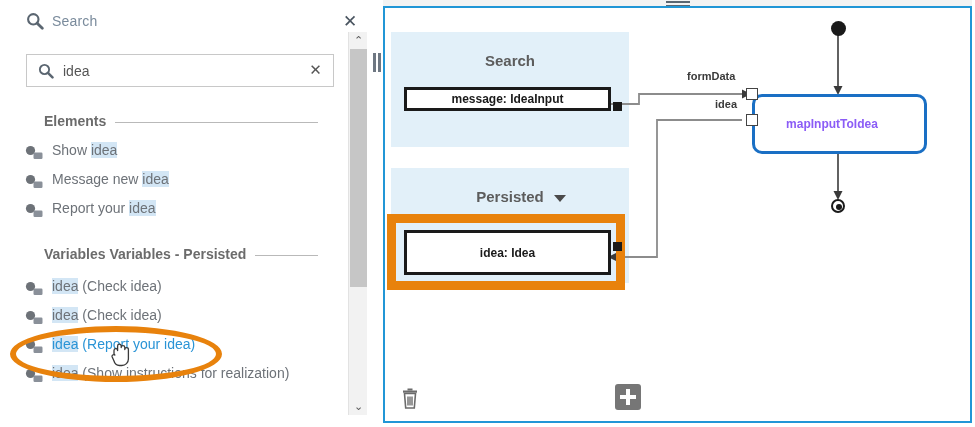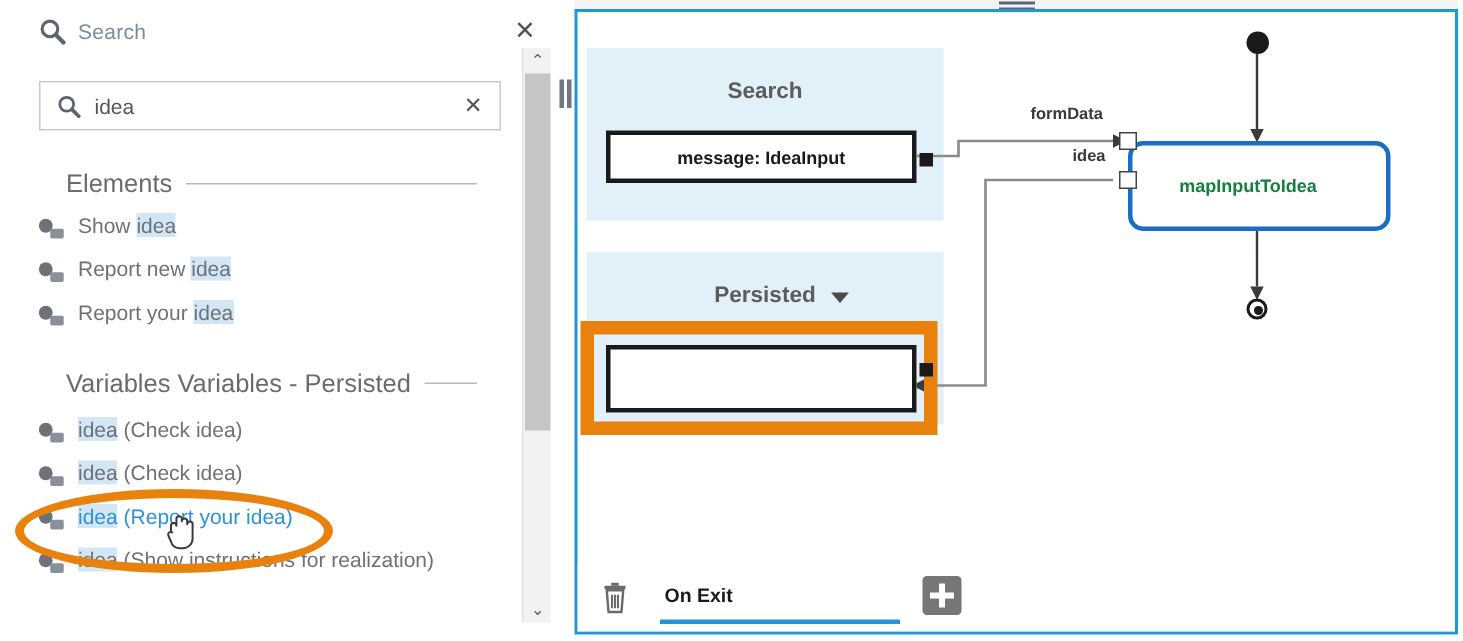--- a/index.html
+++ b/index.html
@@ -90,22 +90,22 @@
   
   .section-row {
     position: absolute;
     left: 0;
     width: 330px;
     height: 20px;
   }
   .section-row .sec-label {
     position: absolute;
     left: 44px; top: 0;
-    font-size: 17px;
-    font-weight: normal;
+    font-size: 14px;
+    font-weight: bold;
     color: #6b6b6b;
     background: #fff;
     padding-right: 9px;
     white-space: nowrap;
   }
   .section-row .sec-rule {
     position: absolute;
     left: 44px; right: 12px;
     top: 9px;
     height: 1px;
@@ -278,21 +278,21 @@
     box-sizing: border-box;
     cursor: pointer;
   }
   #act-node .lbl {
     position: absolute;
     left: 0; right: 15px; top: 50%;
     transform: translateY(-50%);
     text-align: center;
     font-size: 12px;
     font-weight: bold;
-    color: #15803d;
+    color: #8b5cf6;
   }
   .port-white {
     position: absolute;
     width: 12px; height: 12px;
     background: #fff;
     border: 1.5px solid #444;
     box-sizing: border-box;
   }
 
   .pin-label {
@@ -436,21 +436,21 @@
       <span class="res-text"><span>Show </span><span class="hl">idea</span><span></span></span>
     </div>
 
     <div class="res-row" style="top:170px;">
       <span class="res-icon">
         <svg width="20" height="16" viewBox="0 0 20 16">
           <circle cx="6.5" cy="5.5" r="4.6" fill="#6d7278"></circle>
           <rect x="9.5" y="7.5" width="9" height="6.5" rx="1.2" fill="#8a9099"></rect>
         </svg>
       </span>
-      <span class="res-text"><span>Report new </span><span class="hl">idea</span><span></span></span>
+      <span class="res-text"><span>Message new </span><span class="hl">idea</span><span></span></span>
     </div>
 
     <div class="res-row" style="top:199px;text-align:right;">
       <span class="res-icon">
         <svg width="20" height="16" viewBox="0 0 20 16">
           <circle cx="6.5" cy="5.5" r="4.6" fill="#6d7278"></circle>
           <rect x="9.5" y="7.5" width="9" height="6.5" rx="1.2" fill="#8a9099"></rect>
         </svg>
       </span>
       <span class="res-text"><span>Report your </span><span class="hl">idea</span><span></span></span>
@@ -548,28 +548,29 @@
       <path d="M 357 112 L 272 112 L 272 249 L 232 249" fill="none" stroke="#8c8c8c" stroke-width="1.8"></path>
       <polygon points="232,244.5 223,249 232,253.5" fill="#3a3a3a"></polygon>
 
       <line x1="453" y1="24" x2="453" y2="78" stroke="#3a3a3a" stroke-width="1.6"></line>
       <polygon points="448.5,78 457.5,78 453,87" fill="#3a3a3a"></polygon>
 
       <line x1="453" y1="146" x2="453" y2="183" stroke="#3a3a3a" stroke-width="1.6"></line>
       <polygon points="448.5,183 457.5,183 453,192" fill="#3a3a3a"></polygon>
     </svg>
 
-    <div class="objnode" style="left:19px; top:79px; width:207px; height:35px;">
+    <div class="objnode" style="left:19px; top:79px; width:207px; height:24px;">
       <div class="lbl">message: IdeaInput</div>
       <div class="port-black" style="left:206px; top:12px;"></div>
     </div>
 
     <div id="sel-highlight" style="left:2px; top:206px; width:238px; height:76px;"></div>
 
     <div class="objnode" style="left:19px; top:222px; width:207px; height:45px;">
+      <div class="lbl">idea: Idea</div>
       <div class="port-black" style="left:206px; top:9px;"></div>
     </div>
 
     <div class="init-node" style="left:446px; top:13px;"></div>
 
     <div id="act-node" style="left:367px; top:86px; width:175px; height:60px;">
       <div class="lbl">mapInputToIdea</div>
     </div>
     <div class="port-white" style="left:361px; top:80px;"></div>
     <div class="port-white" style="left:361px; top:106px;"></div>
@@ -583,23 +584,20 @@
       <span id="trash-icon">
         <svg width="20" height="22" viewBox="0 0 20 22">
           <rect x="3" y="2.5" width="14" height="2.2" fill="#6b6b6b"></rect>
           <rect x="7.5" y="0.5" width="5" height="2" fill="#6b6b6b"></rect>
           <path d="M4.5 5.5 L15.5 5.5 L14.3 20 L5.7 20 Z" fill="none" stroke="#6b6b6b" stroke-width="1.6"></path>
           <line x1="8" y1="8.5" x2="8" y2="17.5" stroke="#6b6b6b" stroke-width="1.4"></line>
           <line x1="10" y1="8.5" x2="10" y2="17.5" stroke="#6b6b6b" stroke-width="1.4"></line>
           <line x1="12" y1="8.5" x2="12" y2="17.5" stroke="#6b6b6b" stroke-width="1.4"></line>
         </svg>
       </span>
-      <div id="tab-onexit">
-        <span>On Exit</span>
-      </div>
       <div id="add-btn">
         <i class="h"></i>
         <i class="v"></i>
       </div>
     </div>
 
   </div>
 
 </div>
 

